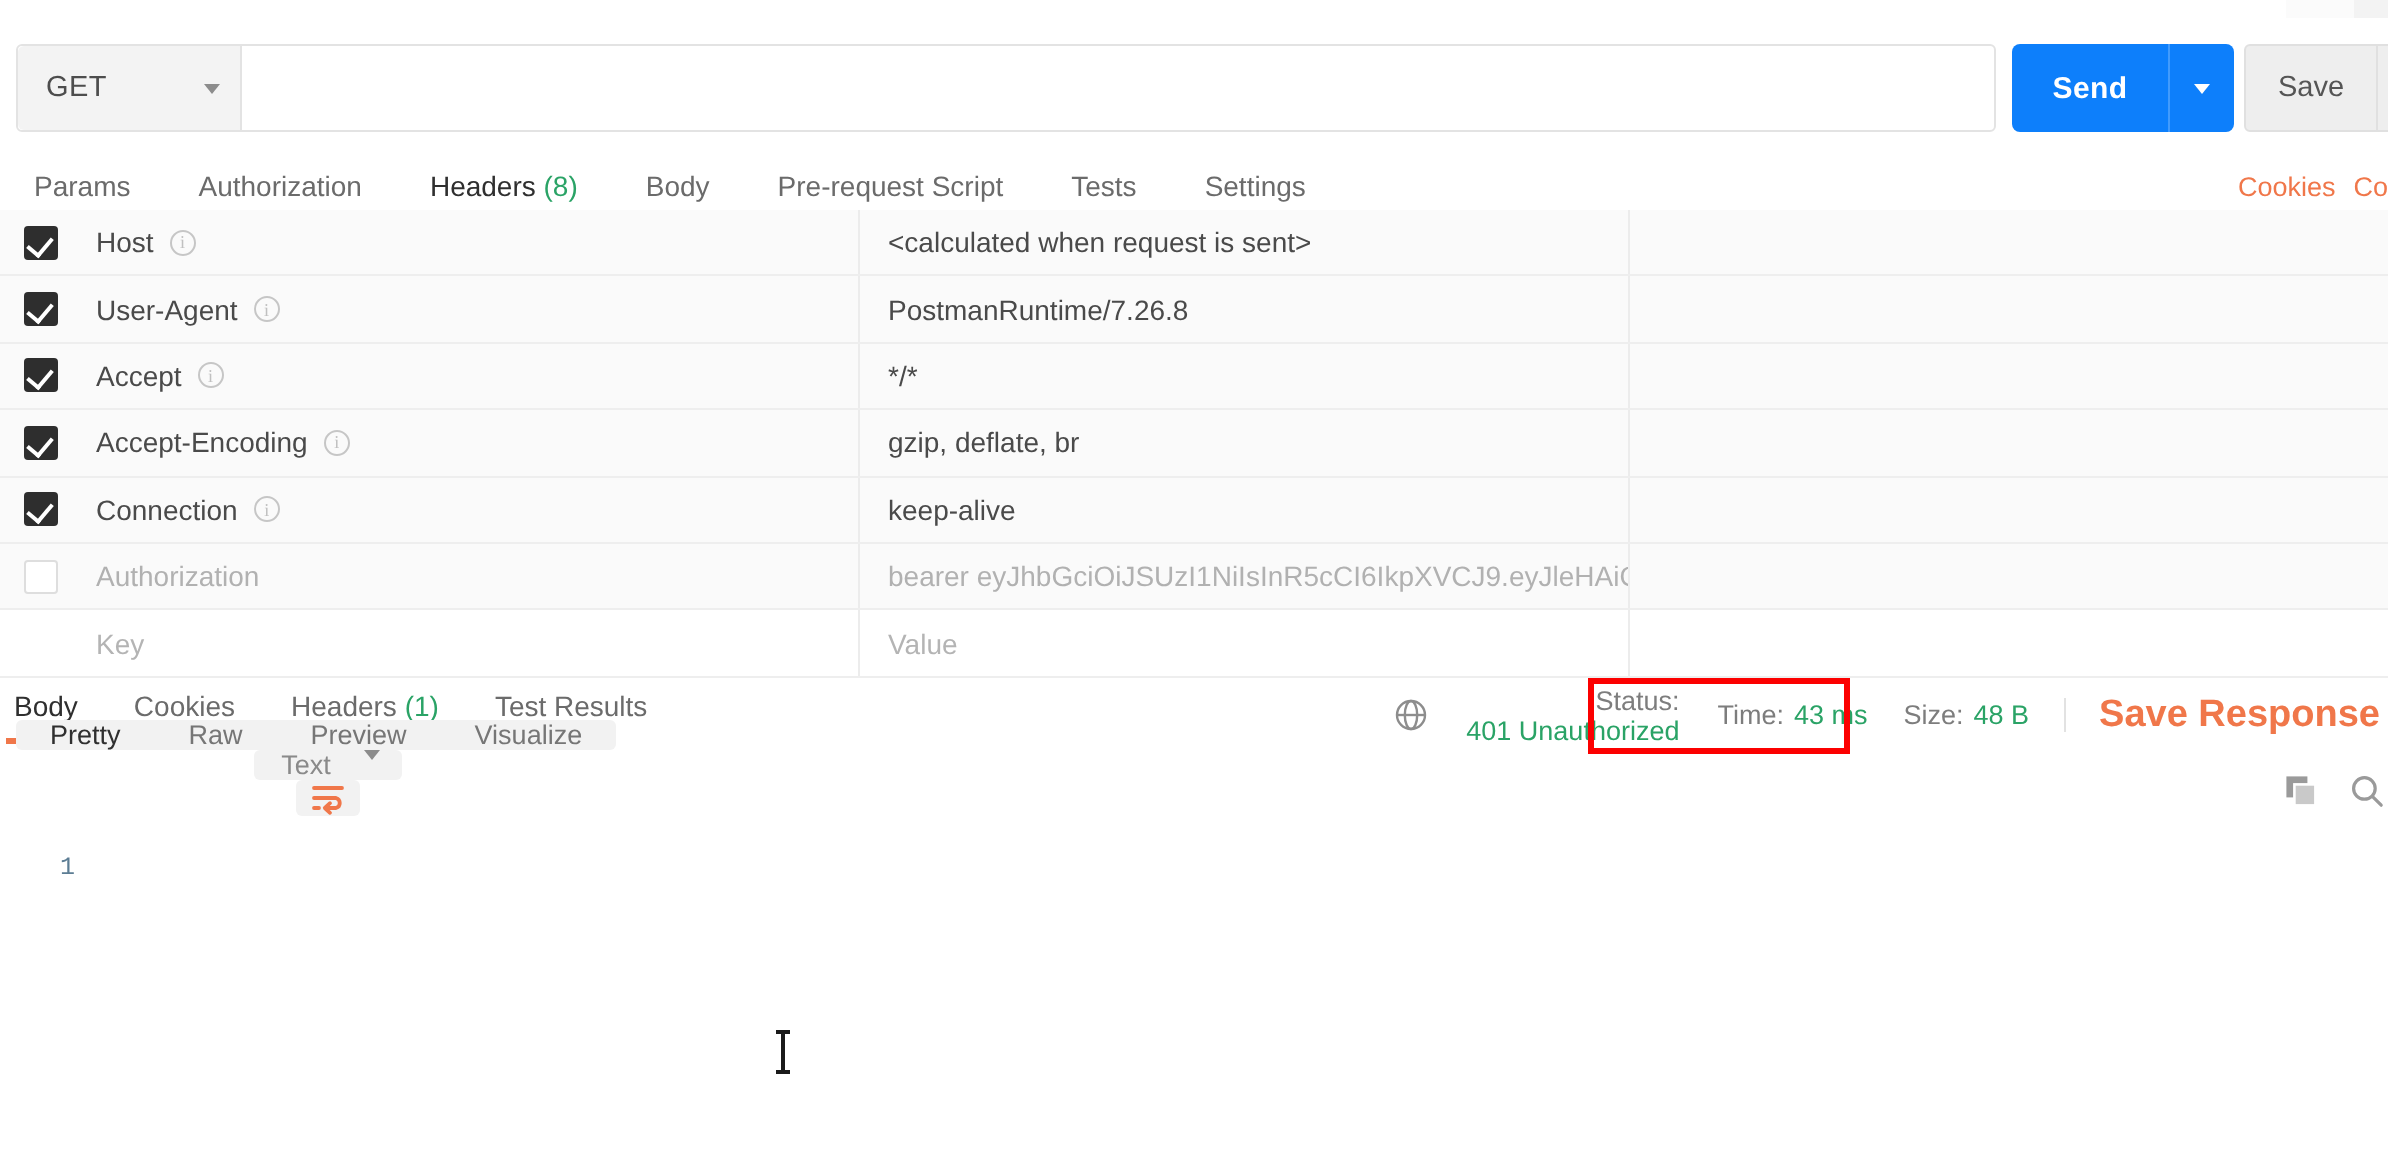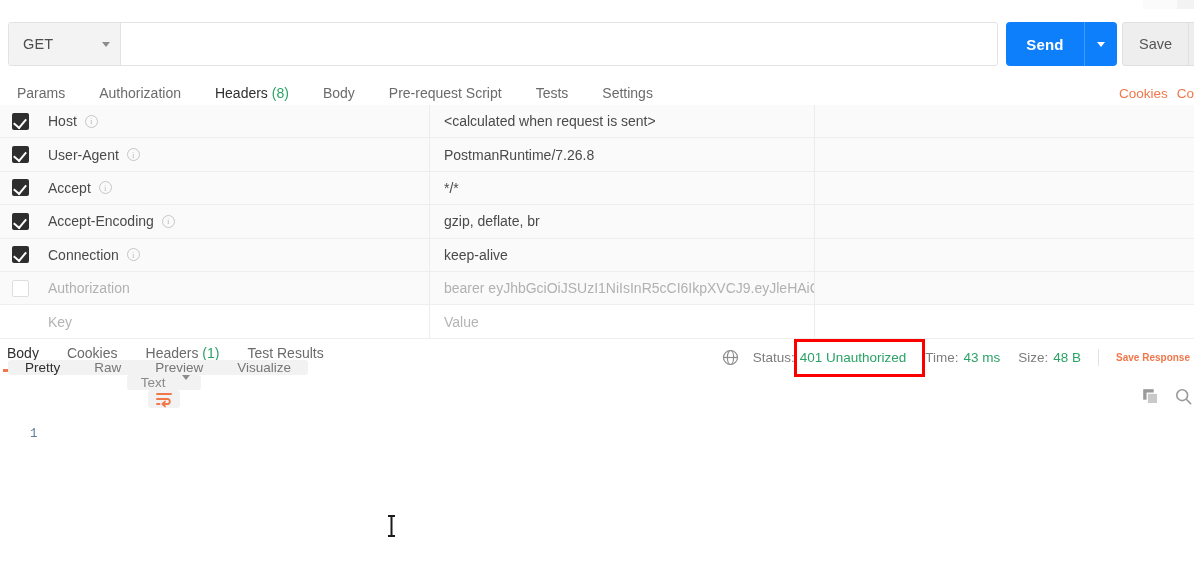--- a/index.html
+++ b/index.html
@@ -269,32 +269,32 @@
     position: absolute;
     right: 0; top: 338px;
     height: 39px;
     display: flex;
     align-items: center;
     font-size: 13.5px;
   }
   .meta-label { color: #7d7d7d; }
   .meta-value { color: #2aa366; margin-left: 5px; }
   #globe-icon { margin-right: 14px; display: flex; align-items: center; }
-  #status-group { display: flex; align-items: flex-end; }
+  #status-group { display: flex; align-items: flex-end; flex-direction: column; }
   #time-group { display: flex; align-items: center; margin-left: 19px; }
   #size-group { display: flex; align-items: center; margin-left: 18px; }
   #meta-divider {
     width: 1px; height: 17px;
     background: #e2e2e2;
     margin: 0 17px;
   }
   #save-response-link {
     color: #f0774a;
     font-weight: bold;
-    font-size: 10px;
+    font-size: 19px;
     cursor: pointer;
     white-space: nowrap;
     padding-right: 4px;
   }
   #status-highlight-box {
     position: absolute;
     left: 794px; top: 339px;
     width: 131px; height: 38px;
     border: 3px solid #fc0000;
     pointer-events: none;

